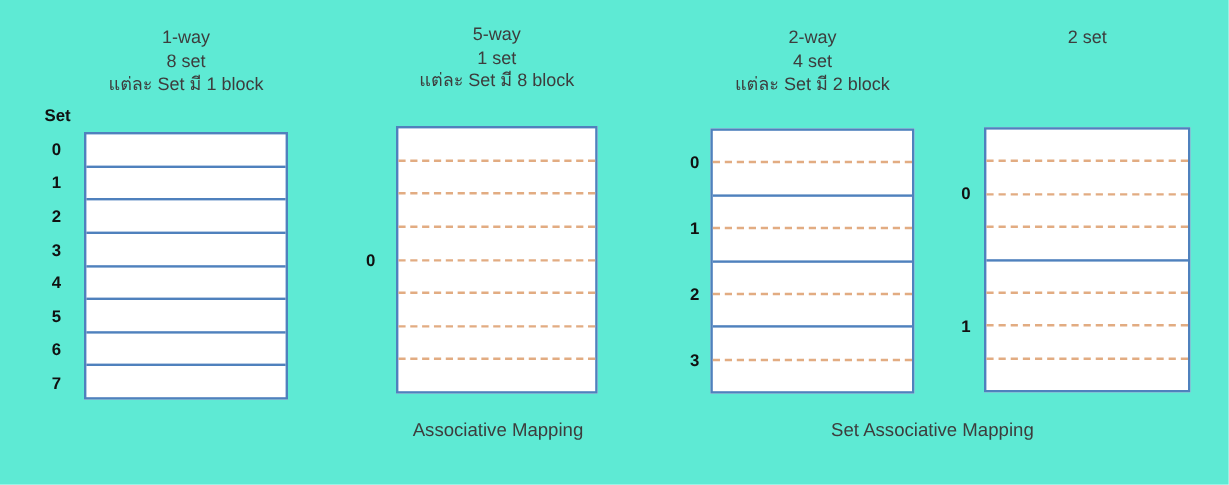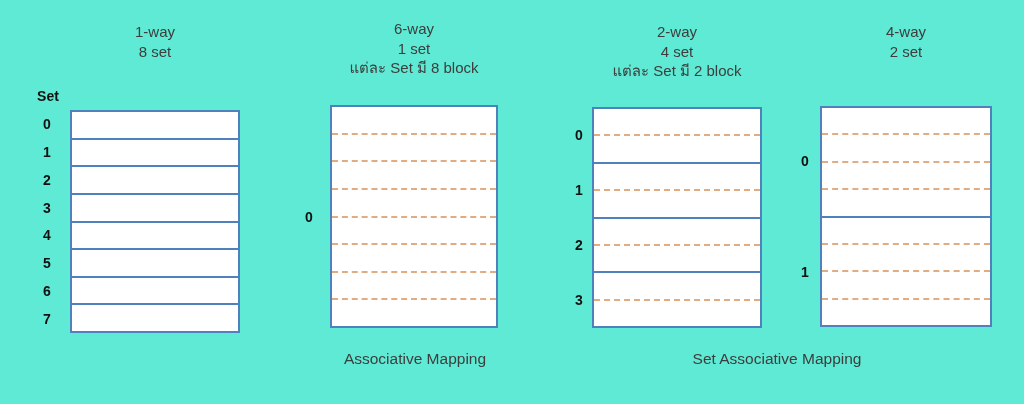--- a/index.html
+++ b/index.html
@@ -65,20 +65,21 @@
   }
 </style>
 </head>
 <body>
 
 <div class="canvas">
 
   <div class="hdr" style="left:55px; top:22px; width:200px;">
     <div>1-way</div>
     <div>8 set</div>
+    <div>แต่ละ Set มี 1 block</div>
   </div>
 
   <div class="axis-label" style="left:35px; top:88px; width:26px;">Set</div>
 
   <div class="label-col" style="left:34px; top:110px; height:223px;">
     <div class="lbl">0</div>
     <div class="lbl">1</div>
     <div class="lbl">2</div>
     <div class="lbl">3</div>
     <div class="lbl">4</div>
@@ -94,21 +95,21 @@
       <div class="set-row"></div>
       <div class="set-row"></div>
       <div class="set-row"></div>
       <div class="set-row"></div>
       <div class="set-row"></div>
       <div class="set-row"></div>
     </div>
   </div>
 
   <div class="hdr" style="left:314px; top:19px; width:200px;">
-    <div>6-way</div>
+    <div>5-way</div>
     <div>1 set</div>
     <div>แต่ละ Set มี 8 block</div>
   </div>
 
   <div class="label-col" style="left:296px; top:105px; height:223px;">
     <div class="lbl">0</div>
   </div>
 
   <div class="box" style="left:330px; top:105px; width:168px; height:223px;">
     <div class="sets">
@@ -153,21 +154,20 @@
         <div class="cell"></div>
       </div>
       <div class="set-row">
         <div class="cell"></div>
         <div class="cell"></div>
       </div>
     </div>
   </div>
 
   <div class="hdr" style="left:806px; top:22px; width:200px;">
-    <div>4-way</div>
     <div>2 set</div>
   </div>
 
   <div class="label-col" style="left:792px; top:106px; height:221px;">
     <div class="lbl">0</div>
     <div class="lbl">1</div>
   </div>
 
   <div class="box" style="left:820px; top:106px; width:172px; height:221px;">
     <div class="sets">

